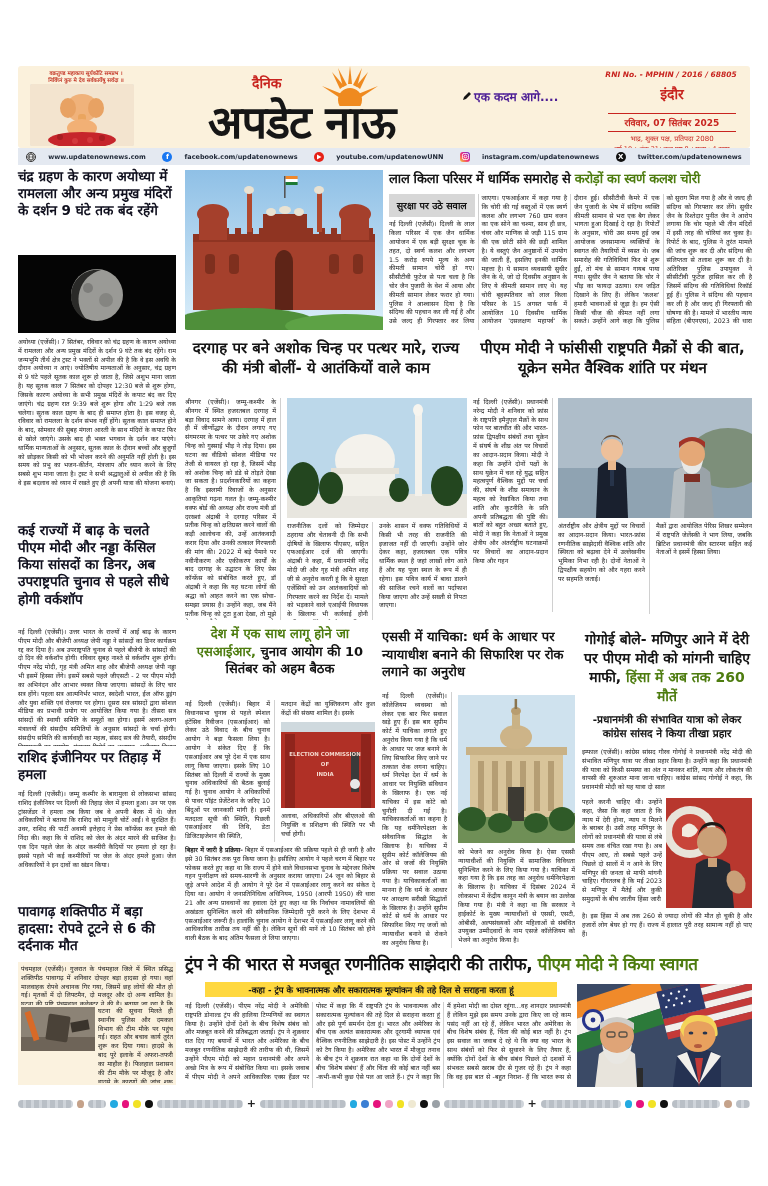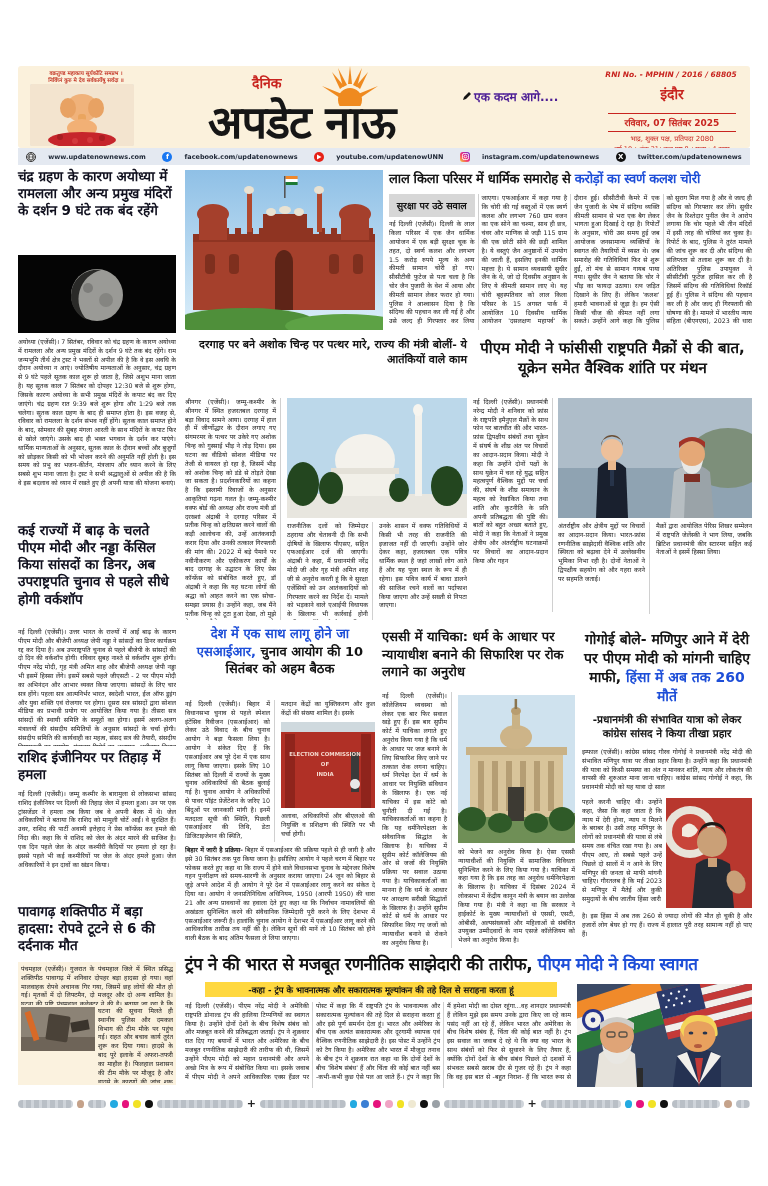--- a/index.html
+++ b/index.html
@@ -22,21 +22,21 @@
   .city-box .panchang{font-size:7px;padding-top:2px;}
   .city-box .issue{font-size:6.5px;padding-top:1px;}
   
   .socialbar{left:18px;top:148px;width:732px;height:17px;background:#e4e9f1;display:flex;align-items:center;justify-content:space-around;}
   .soc-item{display:flex;align-items:center;gap:12px;font-size:6.5px;font-weight:bold;color:#1b2433;}
   .soc-ico{width:10px;height:10px;border-radius:50%;display:flex;align-items:center;justify-content:center;color:#fff;font-size:7px;font-weight:bold;}
   
   .lhead{color:#10101e;font-weight:bold;font-size:13.5px;line-height:1.27;}
   .bodytxt{font-size:6.3px;line-height:1.4;text-align:justify;color:#1c1c1c;overflow:hidden;}
   .bighead{font-weight:bold;color:#141414;}
-  .red{color:#1d4ed8;}
+  .red{color:#4d7c0f;}
   .greybox{background:#d7d7d7;color:#141414;font-weight:bold;font-size:9.5px;text-align:center;padding:5px 2px;margin-bottom:3px;break-inside:avoid;}
   .multicol{column-gap:7px;column-rule:1px solid #cfcfcf;}
   .subhead-bold{font-weight:bold;color:#141414;text-align:center;}
   .yellowbar{background:#ffd840;color:#141414;font-weight:bold;font-size:8.5px;text-align:center;padding:2px 4px;}
   .imgbox{overflow:hidden;background:#ddd;}
   .imgbox svg{display:block;}
   .creambg{background:#fbf2df;padding:3px;}
   
   .pstrip{left:18px;top:1098px;width:732px;height:12px;display:flex;align-items:center;gap:4px;}
   .pbar{height:8px;border-radius:4px;background:repeating-linear-gradient(90deg,#b9bfc6 0 5px,#cfd4da 5px 8px);}
@@ -229,21 +229,21 @@
     </svg>
   </div>
   <div class="abs bighead" style="left:389px;top:169px;width:363px;font-size:13px;white-space:nowrap;letter-spacing:-0.3px;">
     <span>लाल किला परिसर में धार्मिक समारोह से </span><span class="red">करोड़ों का स्वर्ण कलश चोरी</span>
   </div>
   <div class="abs bodytxt multicol" style="left:389px;top:194px;width:363px;height:136px;column-count:4;">
     <div class="greybox">सुरक्षा पर उठे सवाल</div>
     <span>नई दिल्ली (एजेंसी)। दिल्ली के लाल किला परिसर में एक जैन धार्मिक आयोजन में एक बड़ी सुरक्षा चूक के तहत, दो स्वर्ण कलश और लगभग 1.5 करोड़ रुपये मूल्य के अन्य कीमती सामान चोरी हो गए। सीसीटीवी फुटेज से पता चला है कि चोर जैन पुजारी के वेश में आया और कीमती सामान लेकर फरार हो गया। पुलिस ने आश्वासन दिया है कि संदिग्ध की पहचान कर ली गई है और उसे जल्द ही गिरफ्तार कर लिया जाएगा। एफआईआर में कहा गया है कि चोरी की गई वस्तुओं में एक स्वर्ण कलश और लगभग 760 ग्राम वजन का एक सोने का चश्मा, साथ ही छत्र, चंवर और माणिक से जड़ी 115 ग्राम की एक छोटी सोने की छड़ी शामिल है। ये वस्तुएं जैन अनुष्ठानों में उपयोग की जाती हैं, इसलिए इनकी धार्मिक महत्ता है। ये सामान व्यवसायी सुधीर जैन के थे, जो दो दिवसीय अनुष्ठान के लिए ये कीमती सामान लाए थे। यह चोरी बृहस्पतिवार को लाल किला परिसर के 15 अगस्त पार्क में आयोजित 10 दिवसीय धार्मिक आयोजन 'दसलक्षण महापर्व' के दौरान हुई। सीसीटीवी कैमरे में एक जैन पुजारी के भेष में संदिग्ध व्यक्ति कीमती सामान से भरा एक बैग लेकर भागता हुआ दिखाई दे रहा है। रिपोर्टों के अनुसार, चोरी उस समय हुई जब आयोजक जनसामान्य व्यक्तियों के स्वागत की तैयारियों में व्यस्त थे। जब समारोह की गतिविधियां फिर से शुरू हुईं, तो मंच से सामान गायब पाया गया। सुधीर जैन ने बताया कि चोर ने भीड़ का फायदा उठाया। रत्न जड़ित दिखाने के लिए हैं। लेकिन 'कलश' हमारी भावनाओं से जुड़ा है। हम ऐसी किसी चीज की कीमत नहीं लगा सकते। उन्होंने आगे कहा कि पुलिस को सुराग मिल गया है और वे जल्द ही संदिग्ध को गिरफ्तार कर लेंगे। सुधीर जैन के रिश्तेदार पुनीत जैन ने आरोप लगाया कि चोर पहले भी तीन मंदिरों में इसी तरह की चोरियां कर चुका है। रिपोर्ट के बाद, पुलिस ने तुरंत मामले की जांच शुरू कर दी और संदिग्ध की संलिप्तता से तलाश शुरू कर दी है। अतिरिक्त पुलिस उपायुक्त ने सीसीटीवी फुटेज हासिल कर ली है जिसमें संदिग्ध की गतिविधियां रिकॉर्ड हुई हैं। पुलिस ने संदिग्ध की पहचान कर ली है और जल्द ही गिरफ्तारी की घोषणा की है। मामले में भारतीय न्याय संहिता (बीएनएस), 2023 की धारा 303(2) के तहत प्राथमिकी दर्ज कर ली गई है।</span>
   </div>
 
-  <div class="abs bighead" style="left:185px;top:338px;width:282px;font-size:11px;line-height:1.35;text-align:right;">दरगाह पर बने अशोक चिन्ह पर पत्थर मारे, राज्य की मंत्री बोलीं- ये आतंकियों वाले काम</div>
+  <div class="abs bighead" style="left:185px;top:338px;width:282px;font-size:15px;line-height:1.35;text-align:center;">दरगाह पर बने अशोक चिन्ह पर पत्थर मारे, राज्य की मंत्री बोलीं- ये आतंकियों वाले काम</div>
   <div class="abs bodytxt" style="left:185px;top:398px;width:96px;height:222px;border-right:1px solid #d0d0d0;padding-right:4px;">श्रीनगर (एजेंसी)। जम्मू-कश्मीर के श्रीनगर में स्थित हजरतबल दरगाह में बड़ा विवाद सामने आया। दरगाह में हाल ही में जीर्णोद्धार के दौरान लगाए गए संगमरमर के पत्थर पर उकेरे गए अशोक चिन्ह को गुस्साई भीड़ ने तोड़ दिया। इस घटना का वीडियो सोशल मीडिया पर तेजी से वायरल हो रहा है, जिसमें भीड़ को अशोक चिन्ह को डंडे से तोड़ते देखा जा सकता है। प्रदर्शनकारियों का कहना है कि इस्लामी रिवाजों के अनुसार आकृतियां गढ़ना गलत है। जम्मू-कश्मीर वक्फ बोर्ड की अध्यक्ष और राज्य मंत्री डॉ दरख्शां अंद्राबी ने दरगाह परिसर में प्रतीक चिन्ह को क्षतिग्रस्त करने वालों की कड़ी आलोचना की, उन्हें आतंकवादी करार दिया और उनकी तत्काल गिरफ्तारी की मांग की। 2022 में बड़े पैमाने पर नवीनीकरण और एकीकरण कार्यों के बाद दरगाह के उद्घाटन के लिए प्रेस कॉन्फ्रेंस को संबोधित करते हुए, डॉ अंद्राबी ने कहा कि यह घटना लोगों की श्रद्धा को आहत करने का एक सोचा-समझा प्रयास है। उन्होंने कहा, जब मैंने प्रतीक चिन्ह को टूटा हुआ देखा, तो मुझे ऐसा लगा जैसे मुझ पर बदला पत्थर हो। उन्होंने अराजकता भड़काने के लिए</div>
   <div class="abs imgbox" style="left:287px;top:398px;width:180px;height:120px;">
     <svg width="180" height="120" viewBox="0 0 180 120">
       <rect width="180" height="120" fill="#bcd8ea"></rect>
       <rect x="0" y="96" width="180" height="24" fill="#e8e6df"></rect>
       <rect x="128" y="14" width="7" height="84" fill="#f4f2ec"></rect>
       <ellipse cx="131" cy="12" rx="5" ry="6" fill="#f7f5ef"></ellipse>
       <ellipse cx="78" cy="62" rx="30" ry="26" fill="#f4f2ec"></ellipse>
       <rect x="48" y="74" width="60" height="24" fill="#f2f0e9"></rect>
       <rect x="44" y="70" width="68" height="6" fill="#e4e1d8"></rect>

